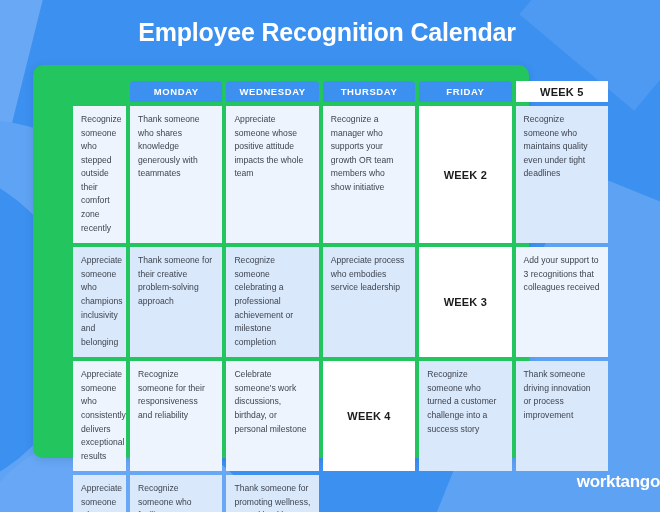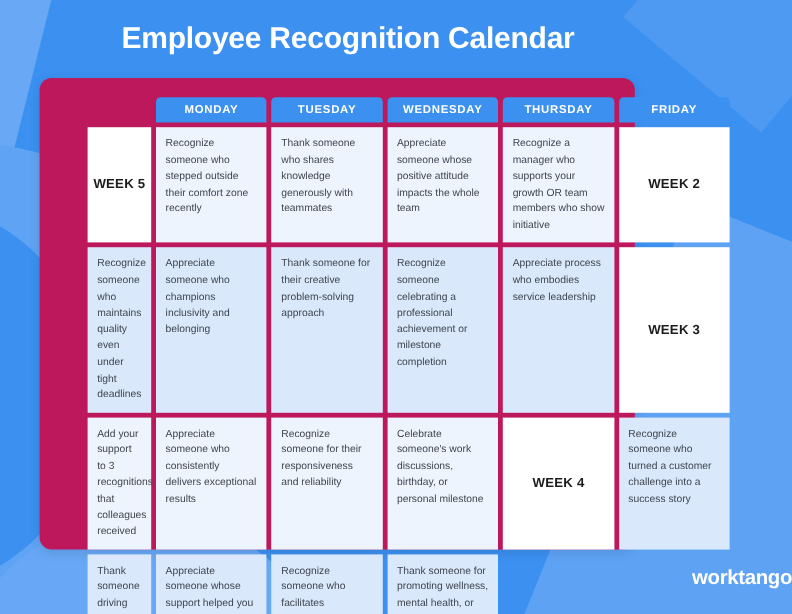--- a/index.html
+++ b/index.html
@@ -83,30 +83,31 @@
     position: absolute;
     left: 0;
     top: 18px;
     width: 580px;
     text-align: center;
     color: #ffffff;
     font-size: 25px;
     font-weight: bold;
     letter-spacing: -0.2px;
     z-index: 5;
+    padding-left: 37px;
   }
 
   
   #card {
     position: absolute;
     left: 33px;
     top: 65px;
     width: 496px;
     height: 393px;
-    background: #be185d;
+    background: #22c55e;
     border-radius: 10px;
     box-shadow: 0 2px 10px rgba(0,0,0,0.10);
     z-index: 4;
   }
 
   
   #calendar {
     position: absolute;
     left: 82px;
     top: 16px;
@@ -185,21 +186,20 @@
   <div class="deco deco-arc-left2"></div>
   <div class="deco deco-arc-bottom"></div>
   <div class="deco deco-band-br"></div>
 
   <div id="title">Employee Recognition Calendar</div>
 
   <div id="card">
     <div id="calendar">
         <div class="corner-blank"></div>
         <div class="day-head">MONDAY</div>
-        <div class="day-head">TUESDAY</div>
         <div class="day-head">WEDNESDAY</div>
         <div class="day-head">THURSDAY</div>
         <div class="day-head">FRIDAY</div>
         <div class="week-label">WEEK 5</div>
         <div class="cell tint-a">Recognize someone who stepped outside their comfort zone recently</div>
         <div class="cell tint-a">Thank someone who shares knowledge generously with teammates</div>
         <div class="cell tint-a">Appreciate someone whose positive attitude impacts the whole team</div>
         <div class="cell tint-a">Recognize a manager who supports your growth OR team members who show initiative</div>
         <div class="week-label">WEEK 2</div>
         <div class="cell tint-b">Recognize someone who maintains quality even under tight deadlines</div>

